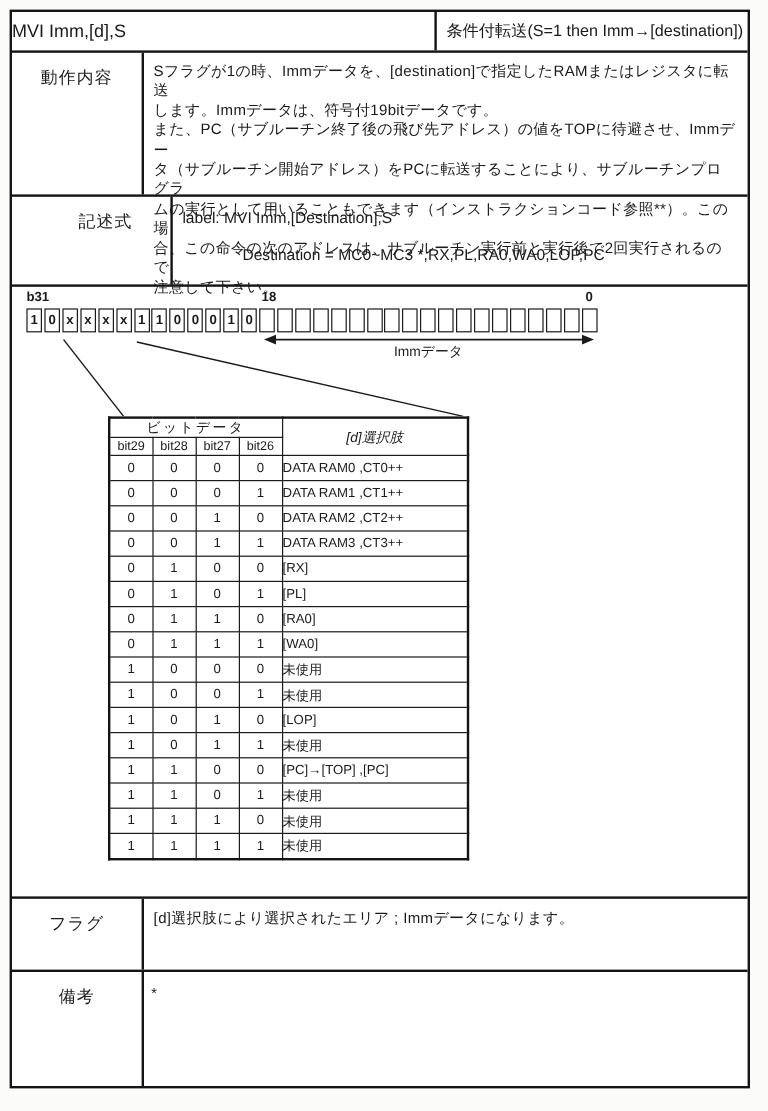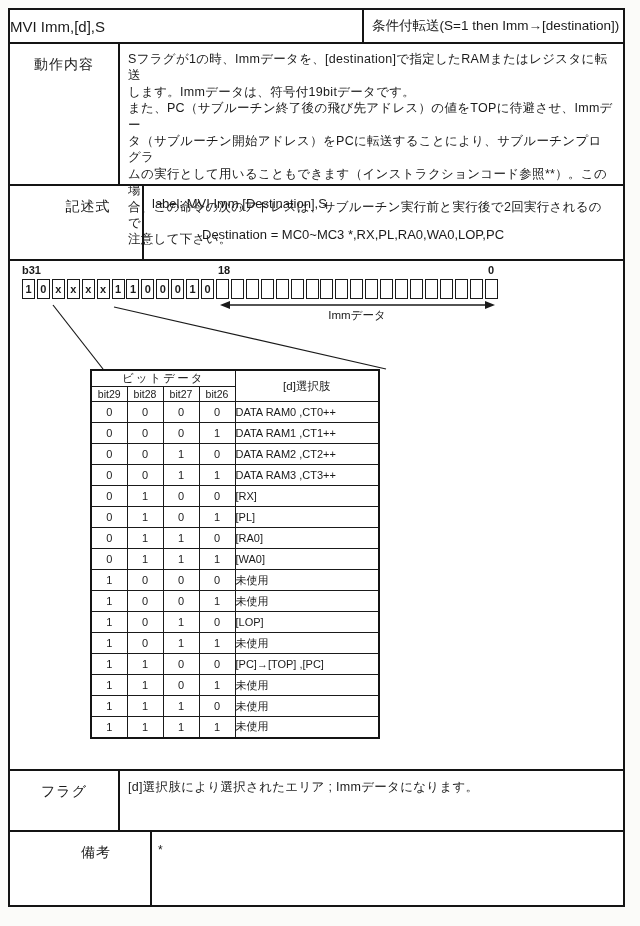--- a/index.html
+++ b/index.html
@@ -31,21 +31,21 @@
     flex:1;display:flex;align-items:center;padding-left:8px;
     font-size:13.5px;box-sizing:border-box;
   }
   .label-cell{
     width:110px;flex:none;border-right:2px solid #141414;
     text-align:center;padding-top:10px;
     font-size:14px;letter-spacing:1px;
     box-sizing:border-box;white-space:pre-line;line-height:20px;
   }
   .content-cell{flex:1;box-sizing:border-box;position:relative;}
-  .op-row{height:142px;}
+  .op-row{height:120px;}
   .op-text{
     padding:7px 10px 0 8px;
     font-size:12.5px;line-height:16.4px;
     white-space:pre-line;letter-spacing:0.3px;
   }
   .fmt-row{height:75px;padding-left:24px;}
   .fmt-line1{padding:10px 0 0 8px;font-size:13px;}
   .fmt-line2{padding:16px 0 0 58px;font-size:13px;}
   .icode-row{height:510px;}
   .icode-cell{position:relative;}
@@ -67,27 +67,27 @@
   table.sel{
     position:absolute;left:80px;top:108px;
     border-collapse:collapse;table-layout:fixed;
     border:2px solid #141414;background:#fff;
   }
   table.sel th,table.sel td{
     border:1px solid #1a1a1a;box-sizing:border-box;
     font-weight:normal;padding:0;
   }
   th.group{height:16px;font-size:11.5px;letter-spacing:2px;}
-  th.sel-h{font-size:11.5px;width:144px;}
+  th.sel-h{font-size:11.5px;width:155px;font-style:italic;}
   th.bith{height:15px;font-size:10.5px;width:36px;text-align:center;}
   td.bv{height:21px;font-size:11px;text-align:center;width:36px;}
   td.dv{font-size:11px;text-align:left;padding-left:6px;}
   .flag-row{height:61px;}
   .flag-text{padding:8px 10px 0 8px;font-size:12.5px;letter-spacing:0.3px;}
-  .rem-row{flex:1;padding-left:32px;}
+  .rem-row{flex:1;}
   .rem-wrap{display:flex;padding:10px 10px 0 6px;font-size:12px;line-height:16px;}
   .rem-marker{flex:none;width:10px;}
   .rem-text{white-space:pre-line;letter-spacing:0.2px;}
 </style>
 </head>
 <body>
 
 <div class="doc">
 
   <div class="row hdr-row">

